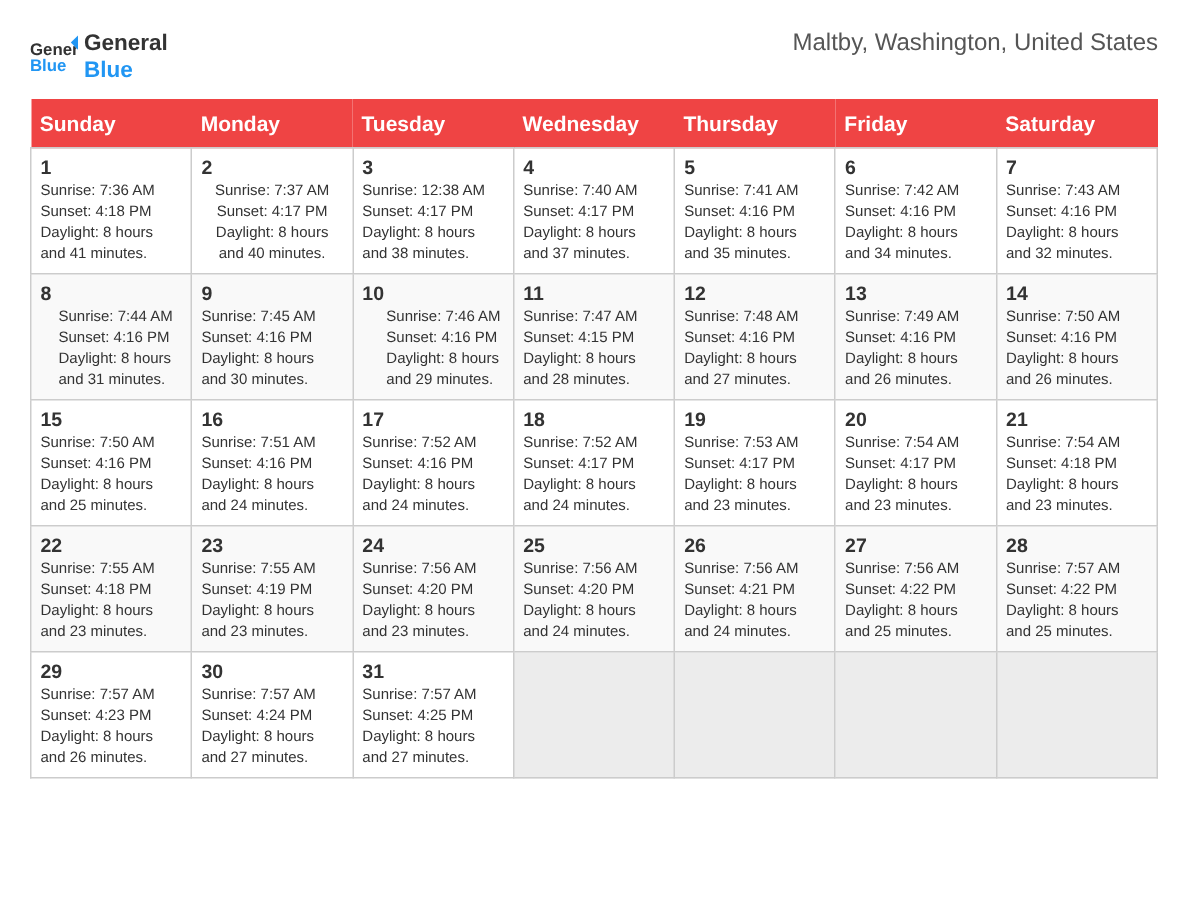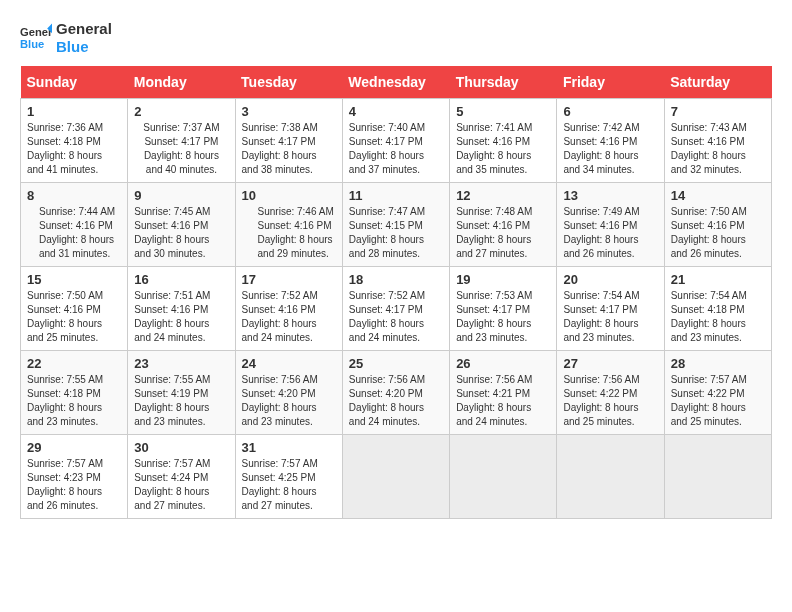--- a/index.html
+++ b/index.html
@@ -88,20 +88,21 @@
       <text y="18" font-size="14" font-weight="bold" fill="#333">General</text>
       <text y="32" font-size="14" font-weight="bold" fill="#2196F3">Blue</text>
       <polygon points="34,8 40,2 40,14" fill="#2196F3"></polygon>
     </svg>
     <div>
       <div style="font-size:15px;font-weight:bold;color:#333;line-height:1.2">General</div>
       <div style="font-size:15px;font-weight:bold;color:#2196F3;line-height:1.2">Blue</div>
     </div>
   </div>
   <div class="title-area">
+    <div class="subtitle">Maltby, Washington, United States</div>
   </div>
 </div>
 
 <table>
   <thead>
     <tr>
     <th>Sunday</th>
         <th>Monday</th>
         <th>Tuesday</th>
         <th>Wednesday</th>
@@ -119,21 +120,21 @@
 Daylight: 8 hours and 41 minutes.</div>
         </td>
         <td>
           <span class="day-num">2</span>
           <div class="day-info" style="white-space: pre-line; text-align: center;">Sunrise: 7:37 AM
 Sunset: 4:17 PM
 Daylight: 8 hours and 40 minutes.</div>
         </td>
         <td>
           <span class="day-num">3</span>
-          <div class="day-info" style="white-space: pre-line;">Sunrise: 7:38 AM
+          <div class="day-info" style="white-space: pre-line;">Sunrise: 12:38 AM
 Sunset: 4:17 PM
 Daylight: 8 hours and 38 minutes.</div>
         </td>
         <td>
           <span class="day-num">4</span>
           <div class="day-info" style="white-space: pre-line;">Sunrise: 7:40 AM
 Sunset: 4:17 PM
 Daylight: 8 hours and 37 minutes.</div>
         </td>
         <td>

